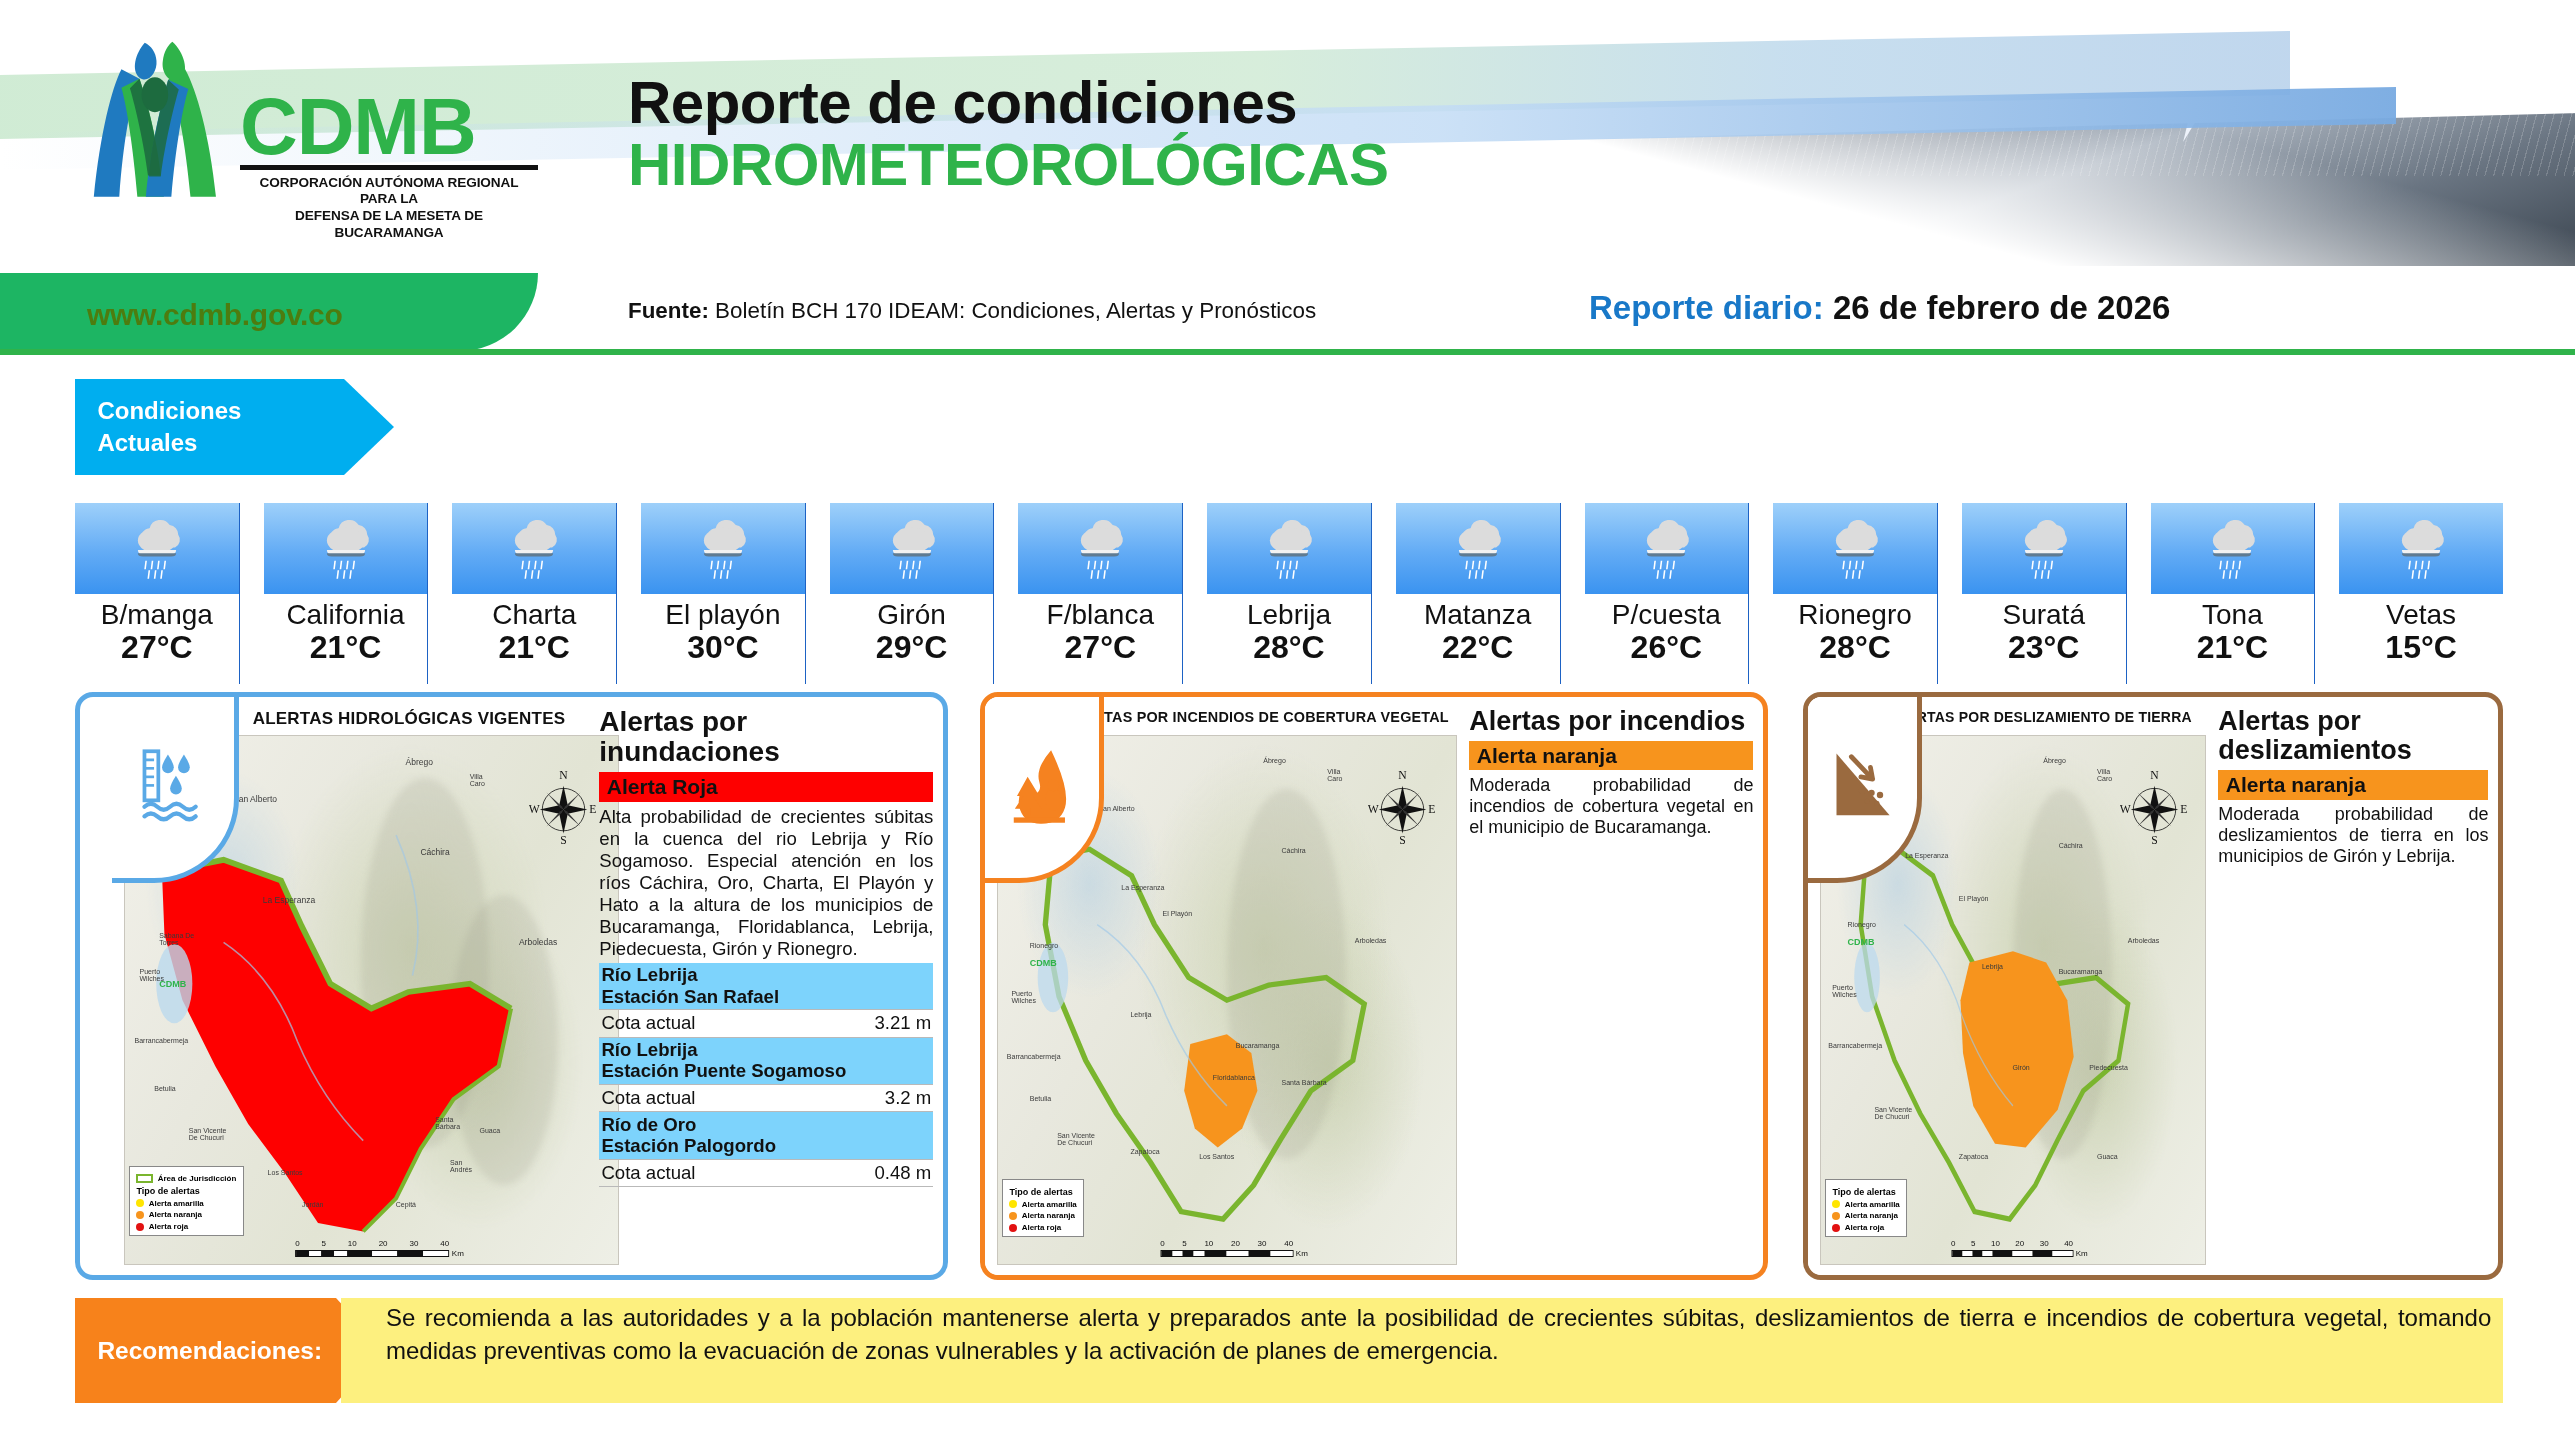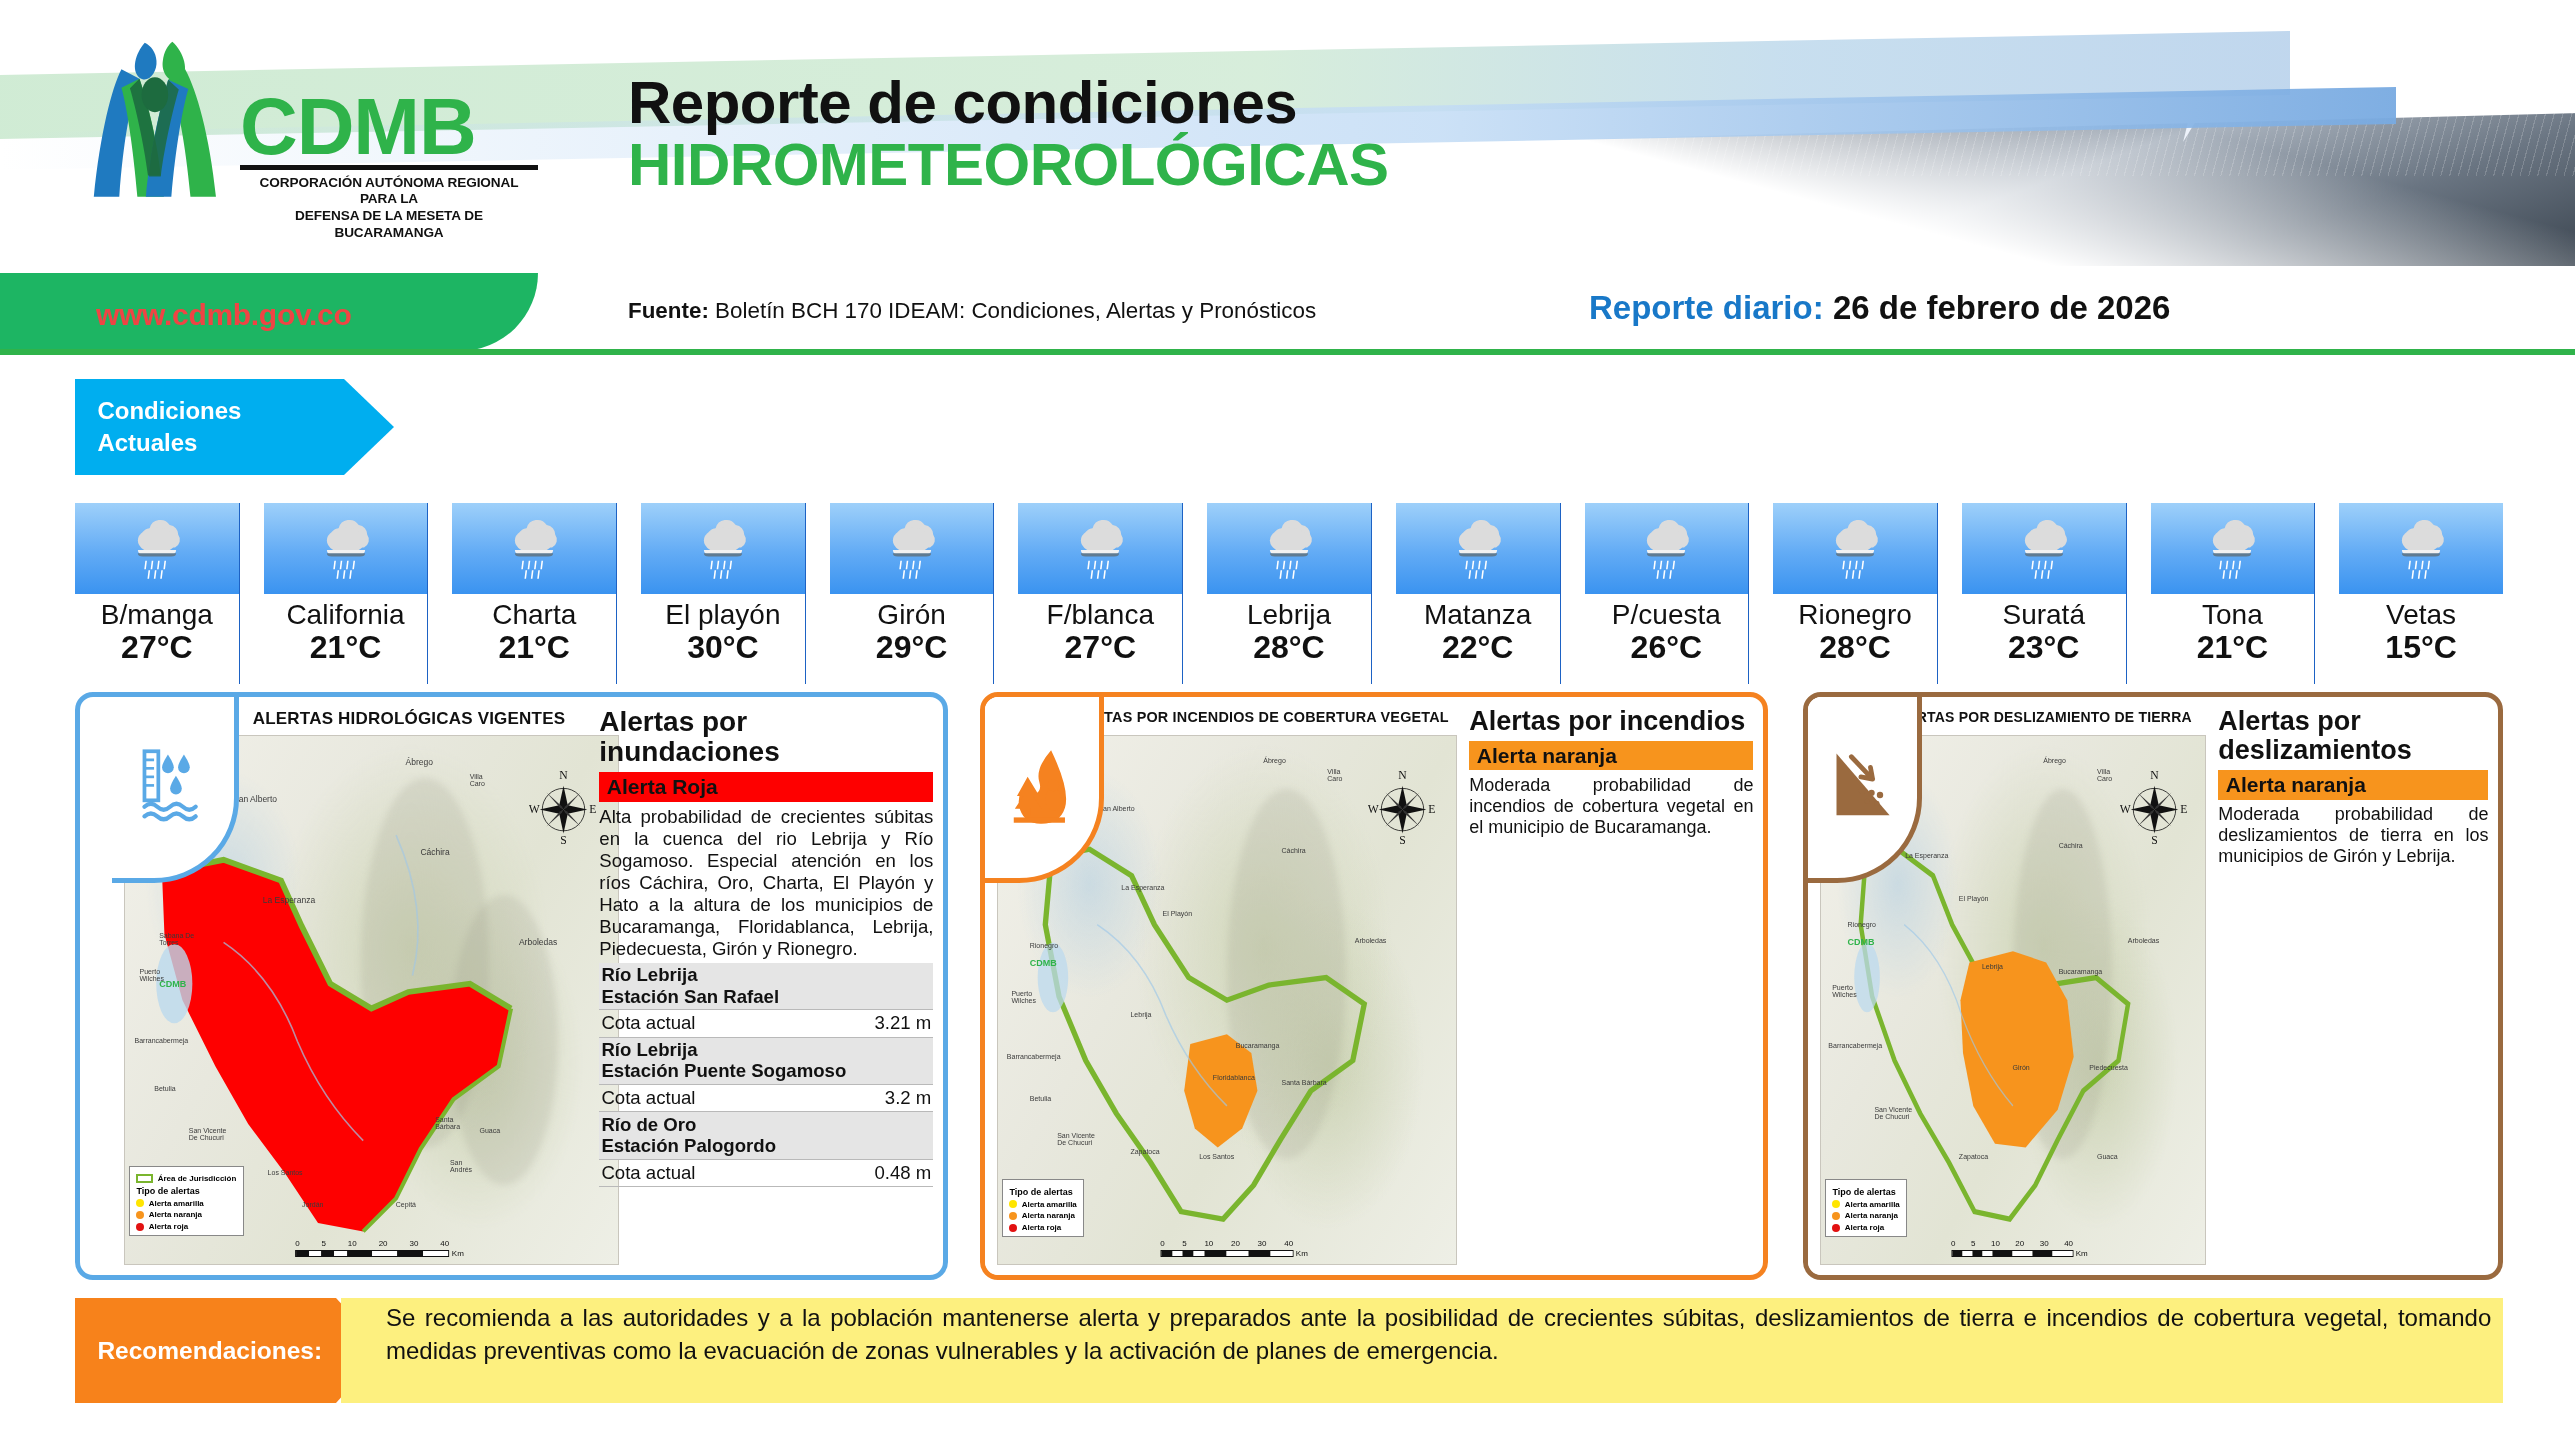--- a/index.html
+++ b/index.html
@@ -50,21 +50,21 @@
   .title-1 { font-size:60px; font-weight:bold; color:#111; line-height:1.03; letter-spacing:-0.5px; }
   .title-2 { font-size:60px; font-weight:bold; color:#2fb34a; line-height:1.03; letter-spacing:-0.5px; }
 
   
   .urlbar { position:absolute; left:0; top:273px; width:2576px; height:80px; }
   .url-green {
     position:absolute; left:0; top:0; width:538px; height:78px;
     background:#1db563;
     border-radius:0 0 80px 0;
   }
-  .url-text { position:absolute; left:96px; top:24.5px; font-size:30px; font-weight:bold; color:#ef4444; letter-spacing:-0.3px; }
+  .url-text { position:absolute; left:87px; top:24.5px; font-size:30px; font-weight:bold; color:#4d7c0f; letter-spacing:-0.3px; }
   .fuente { position:absolute; left:628px; top:298px; font-size:22.4px; color:#111; }
   .fuente b { font-weight:bold; }
   .reporte-diario { position:absolute; left:1589px; top:289px; font-size:33px; font-weight:bold; white-space:nowrap; }
   .rd-label { color:#1878c8; }
   .rd-date { color:#111; }
   .url-underline { position:absolute; left:0; top:349px; width:2576px; height:6.4px; background:#2fb34a; }
 
   
   .cond { position:absolute; left:75px; top:379px; width:2428px; height:104px; }
   .cond-tag {
@@ -149,21 +149,21 @@
 
   .alert-h { font-size:28px; font-weight:bold; color:#111; line-height:1.08; margin-bottom:5.3px; }
   .p2 .alert-h, .p3 .alert-h { font-size:27px; }
   .alert-band { padding:2.7px 7.5px; font-size:21px; font-weight:bold; color:#111; }
   .alert-band.red { background:#fe0000; }
   .alert-band.orange { background:#f7941d; }
   .alert-desc { font-size:18.6px; line-height:1.18; color:#111; text-align:justify; margin-top:4.3px; }
   .p2 .alert-desc, .p3 .alert-desc { font-size:18px; }
 
   .river-tbl { margin-top:3.2px; }
-  .river-name { background:#e5e5e5; font-size:18.6px; font-weight:bold; color:#111; line-height:1.14; padding:1.6px 2.1px 2.1px 2.1px; border-bottom:1.1px solid #b9b9b9; }
+  .river-name { background:#7dd3fc; font-size:18.6px; font-weight:bold; color:#111; line-height:1.14; padding:1.6px 2.1px 2.1px 2.1px; border-bottom:1.1px solid #b9b9b9; }
   .river-cota { display:flex; justify-content:space-between; font-size:18.6px; color:#111; padding:2.1px 2.1px 2.7px 2.1px; border-bottom:1.6px solid #b9b9b9; }
 
   
   .recs { position:absolute; left:75px; top:1298px; width:2428px; height:114px; }
   .recs-tag {
     position:absolute; left:0; top:0; width:309px; height:105px;
     background:#f7821b;
     clip-path: polygon(0 0, 261px 0, 309px 52px, 261px 105px, 0 105px);
     display:flex; align-items:center; padding-left:22.4px;
   }

